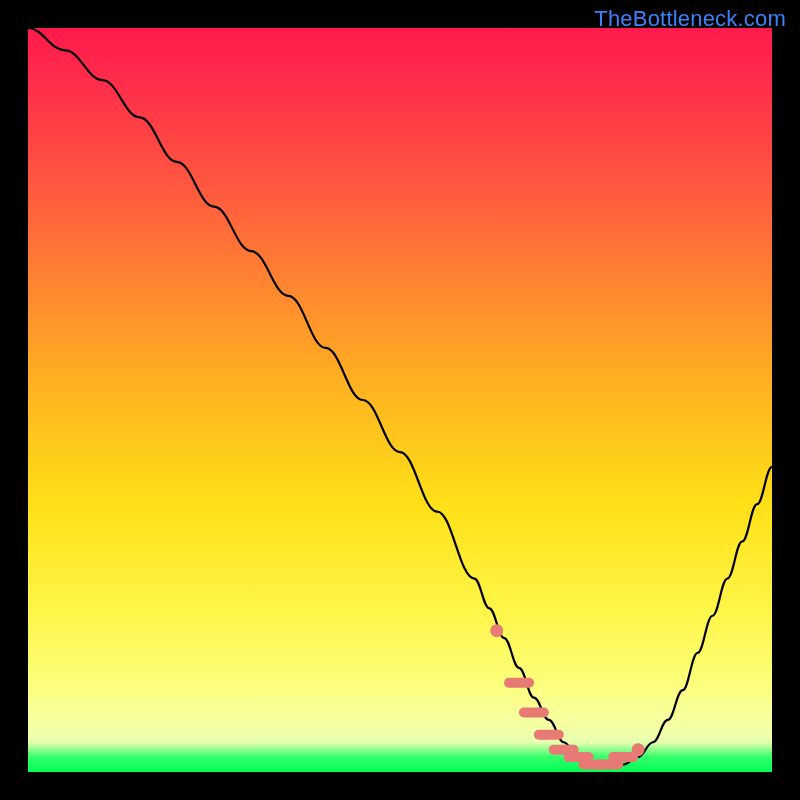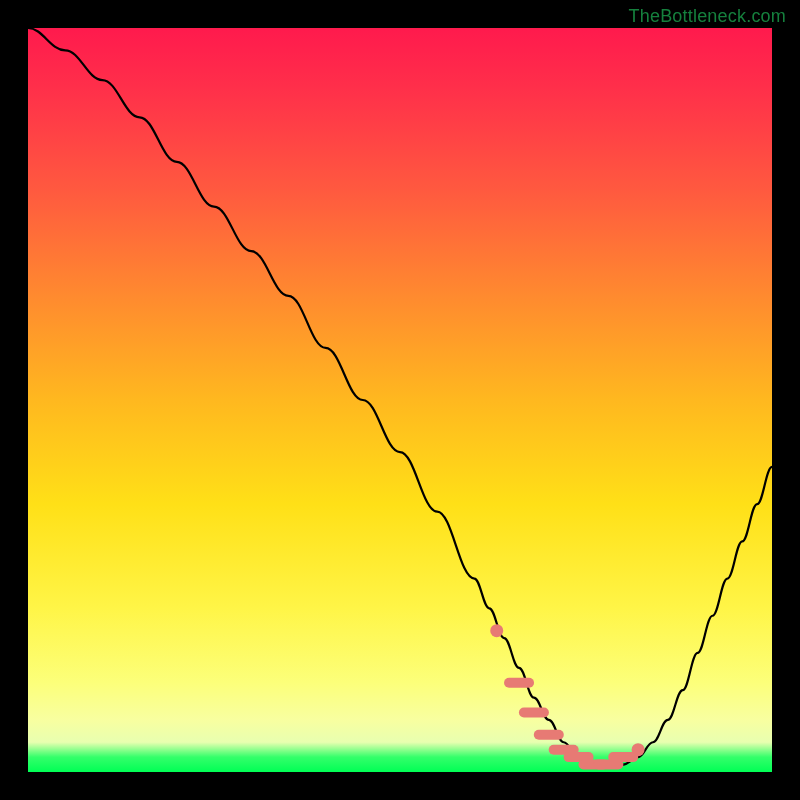--- a/index.html
+++ b/index.html
@@ -37,23 +37,23 @@
       #e8ffb0 96%,
       #34ff6a 98%,
       #00ff55 100%
     );
   }
   .watermark {
     position: absolute;
     top: 6px;
     right: 14px;
     font-family: Arial, Helvetica, sans-serif;
-    font-size: 18px;
+    font-size: 22px;
     font-weight: 500;
-    color: #15803d;
+    color: #3b82f6;
     letter-spacing: 0.2px;
     user-select: none;
   }
   svg.curve {
     position: absolute;
     left: 0; top: 0;
     width: 744px;
     height: 744px;
     overflow: visible;
   }

